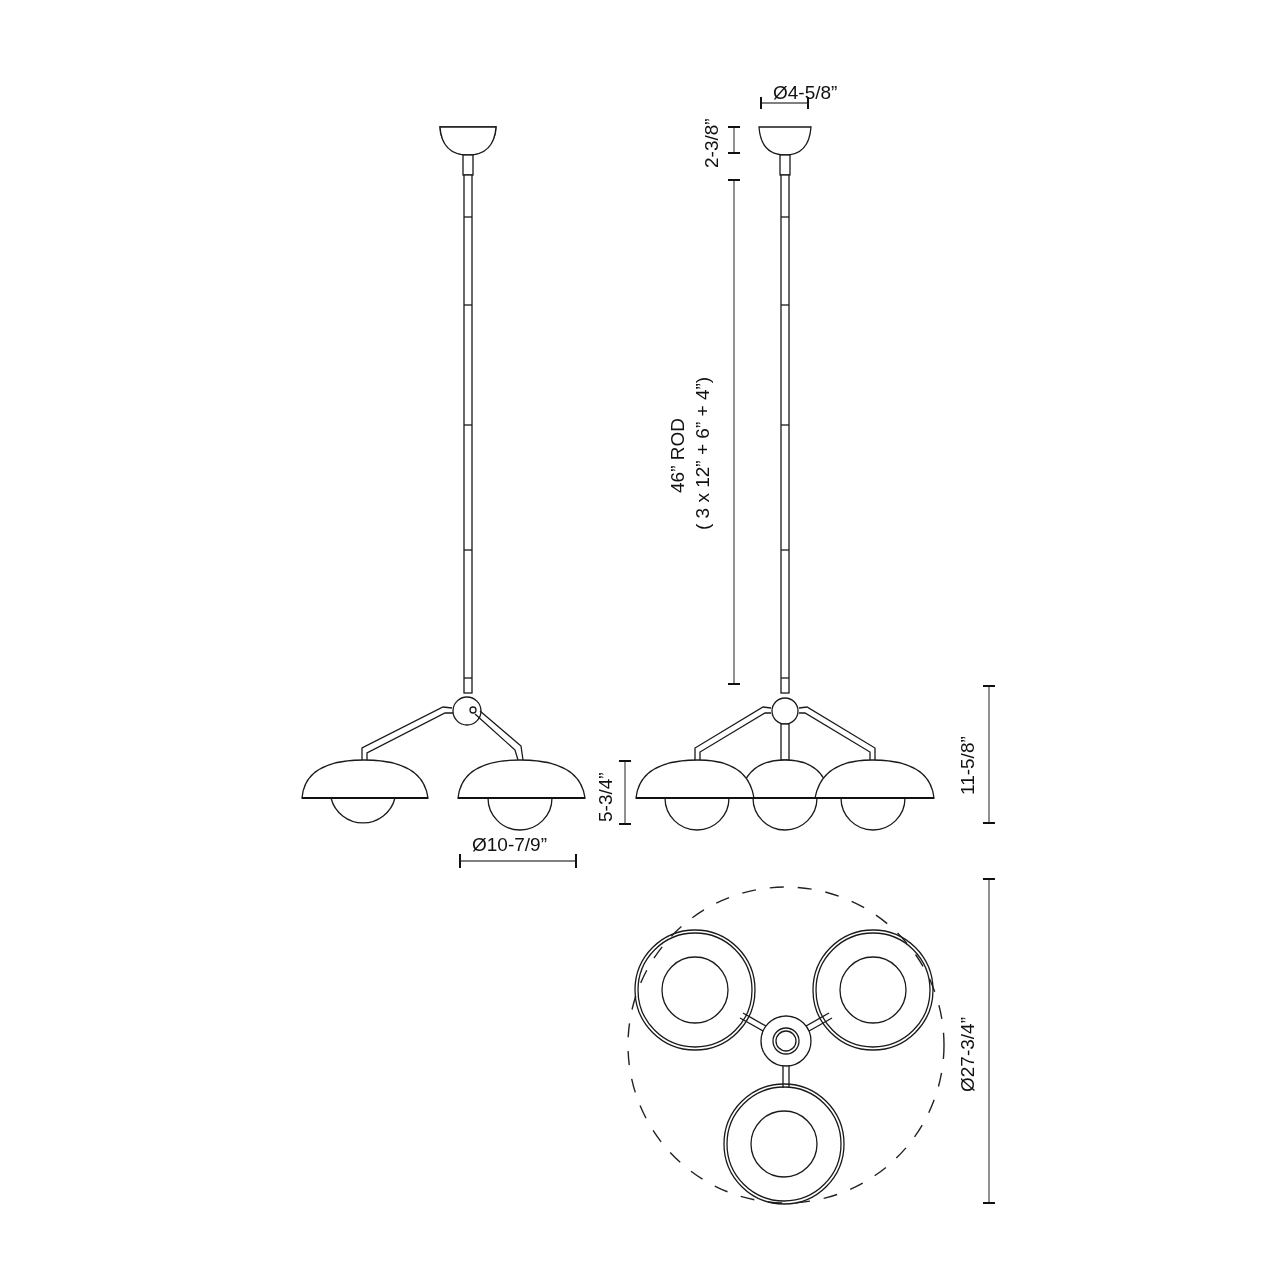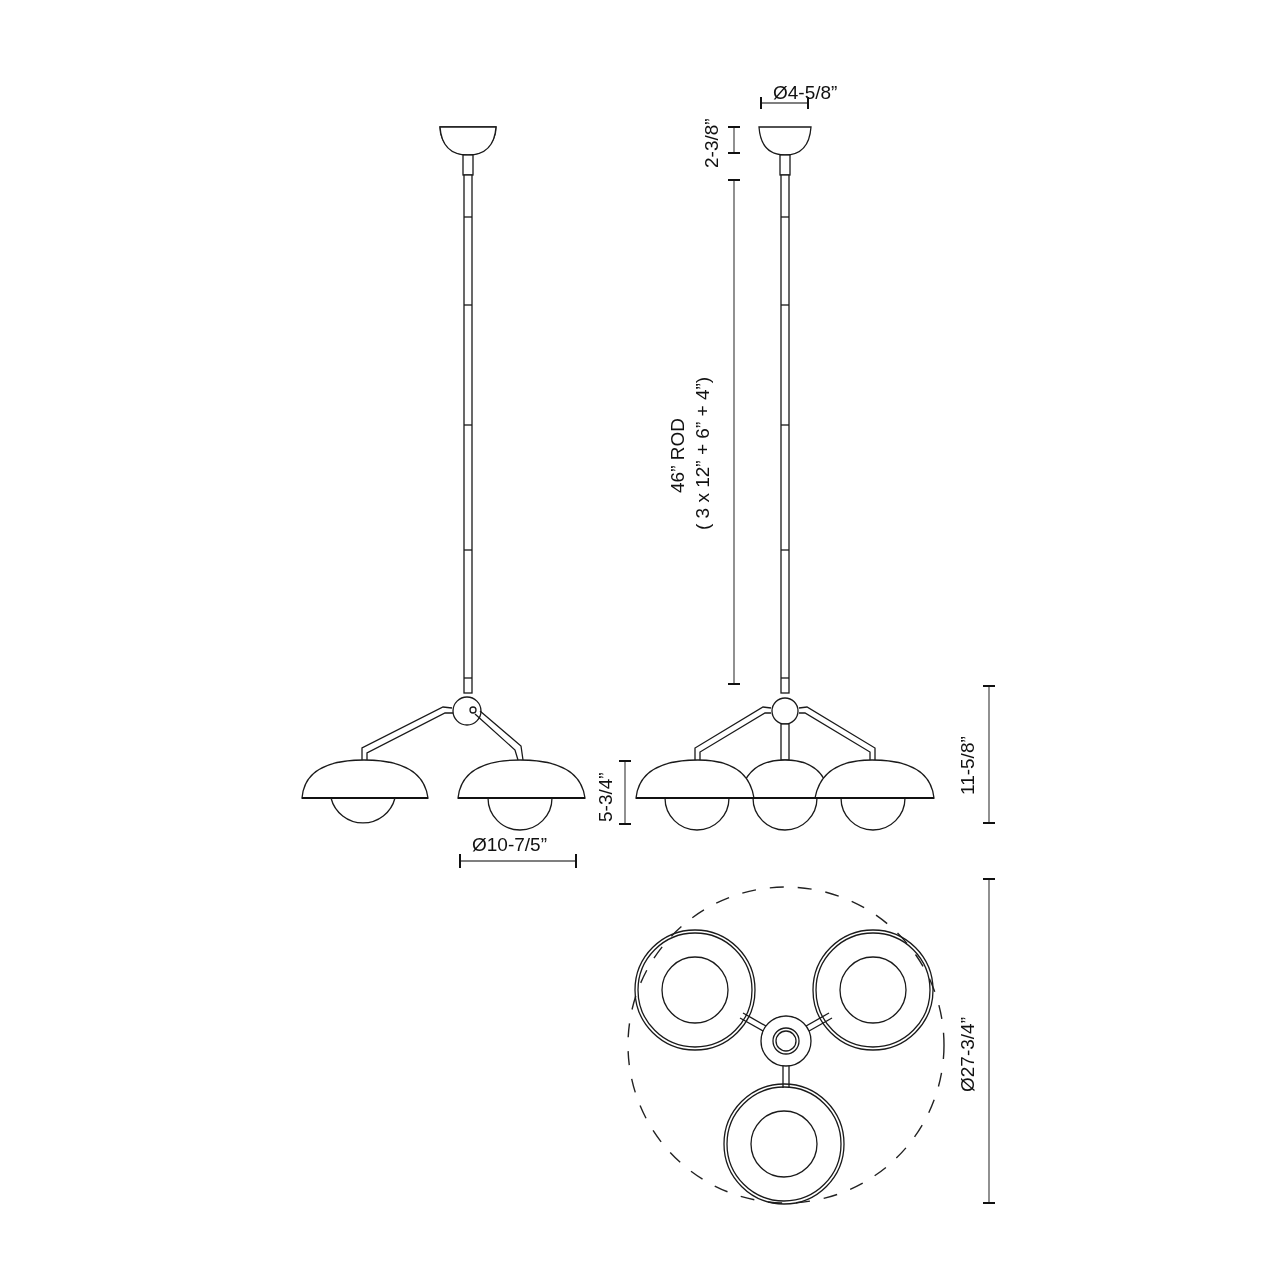--- a/index.html
+++ b/index.html
@@ -133,16 +133,16 @@
     <line class="dim" x1="989" y1="879" x2="989" y2="1203"></line>
     <line class="tick" x1="983" y1="879" x2="995" y2="879"></line>
     <line class="tick" x1="983" y1="1203" x2="995" y2="1203"></line>
   </g>
 </svg>
 
 <div class="lbl" style="left:746px; top:83px;margin-left:27px;">Ø4-5/8”</div>
 <div class="lbl rot" style="left:702px; top:168px;">2-3/8”</div>
 <div class="lbl rot" style="left:668px; top:493px;">46” ROD</div>
 <div class="lbl rot" style="left:693px; top:530px;">( 3 x 12” + 6” + 4”)</div>
-<div class="lbl" style="left:472px; top:835px;">Ø10-7/5”</div>
+<div class="lbl" style="left:472px; top:835px;">Ø10-7/9”</div>
 <div class="lbl rot" style="left:596px; top:822px;">5-3/4”</div>
 <div class="lbl rot" style="left:958px; top:795px;">11-5/8”</div>
 <div class="lbl rot" style="left:958px; top:1092px;">Ø27-3/4”</div>
 
 </body></html>

